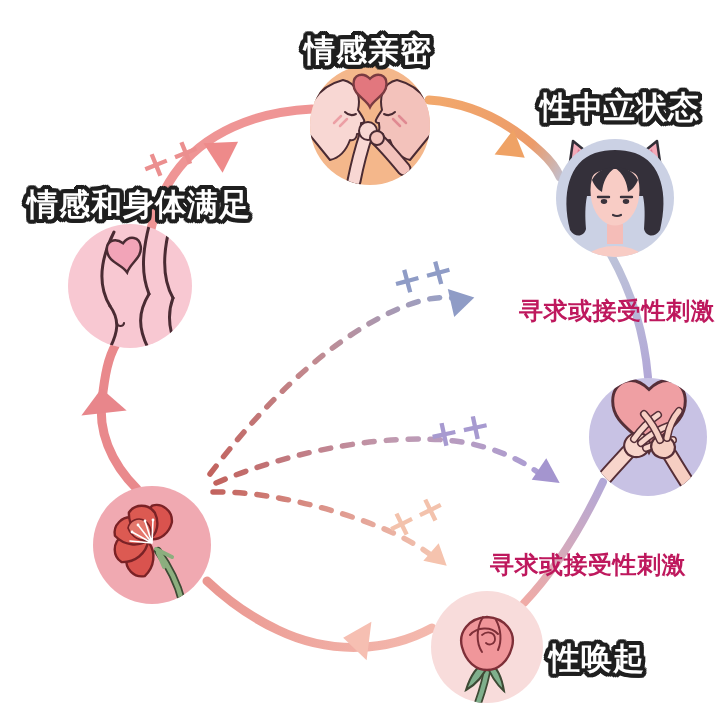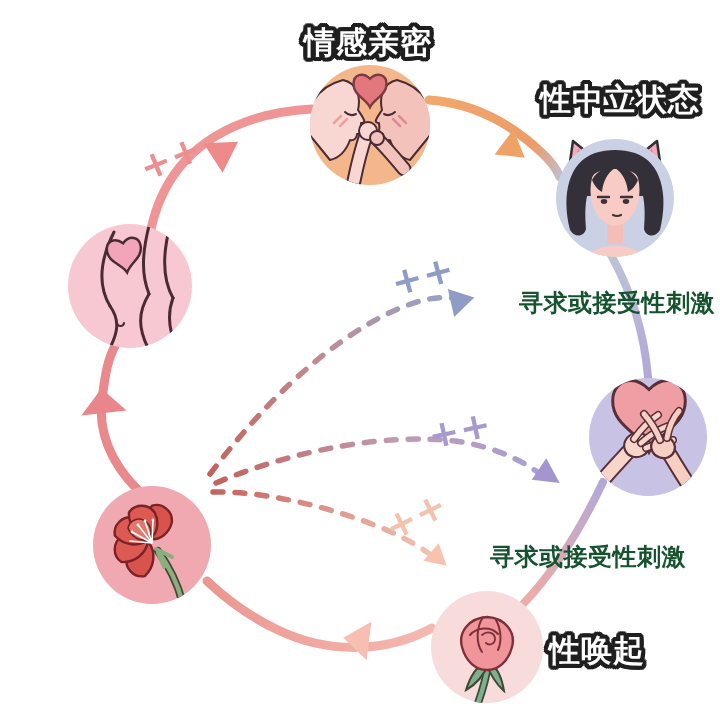--- a/index.html
+++ b/index.html
@@ -5,34 +5,35 @@
   html,body{margin:0;padding:0;background:#ffffff;}
   .stage{
     position:relative;width:720px;height:716px;background:#ffffff;
     overflow:hidden;margin:0 auto;font-family:"DejaVu Sans",sans-serif;
   }
   .stage svg{position:absolute;left:0;top:0;}
   .lbl{
     position:absolute;transform:translate(-50%,-50%);
     white-space:nowrap;font-weight:bold;line-height:1;
     font-family:"DejaVu Sans",sans-serif;
+    margin-top:8px;
   }
   .lbl.outlined{
     color:#ffffff;font-size:31px;letter-spacing:1px;
     text-shadow:
       -3px -3px 0 #1f1f1f, 3px -3px 0 #1f1f1f,
       -3px  3px 0 #1f1f1f, 3px  3px 0 #1f1f1f,
       -4px  0   0 #1f1f1f, 4px  0   0 #1f1f1f,
        0   -4px 0 #1f1f1f, 0    4px 0 #1f1f1f,
       -4px -2px 0 #1f1f1f, 4px  2px 0 #1f1f1f,
       -2px -4px 0 #1f1f1f, 2px  4px 0 #1f1f1f,
       -4px  2px 0 #1f1f1f, 4px -2px 0 #1f1f1f,
       -2px  4px 0 #1f1f1f, 2px -4px 0 #1f1f1f;
   }
-  .lbl.plain{color:#14532d;font-size:24px;letter-spacing:0.5px;}
+  .lbl.plain{color:#be185d;font-size:24px;letter-spacing:0.5px;}
   .plus{
     position:absolute;font-weight:bold;font-size:37px;line-height:1;
     letter-spacing:1px;font-family:"DejaVu Sans",sans-serif;
   }
   .plus-a{left:171px;top:158px;color:#EB8F8F;transform:translate(-50%,-50%) rotate(-22deg);}
   .plus-b{left:423px;top:276px;color:#8F9CC6;transform:translate(-50%,-50%) rotate(-15deg);}
   .plus-c{left:460px;top:430px;color:#A79AD0;transform:translate(-50%,-50%) rotate(-12deg);}
   .plus-d{left:416px;top:516px;color:#F3C2AC;transform:translate(-50%,-50%) rotate(-26deg);}
   .l-intimacy{left:368px;top:42px;}
   .l-neutral{left:620px;top:101px;font-family:Liberation Mono, monospace;}
@@ -236,20 +237,21 @@
       <path d="M -13 37 a 3.5 3 0 0 0 7 0" fill="none" stroke="#4A2B33" stroke-width="2.2" stroke-linecap="round"></path>
       <path d="M 19 8 C 8 26 8 42 18 62" fill="none" stroke="#4A2B33" stroke-width="3" stroke-linecap="round"></path>
       <path d="M 43 12 C 37 28 39 46 48 64" fill="none" stroke="#4A2B33" stroke-width="3" stroke-linecap="round"></path>
       <use href="#heart" fill="#F2A4B8" stroke="#4A2B33" stroke-width="1.6" transform="translate(-4,-22) rotate(-8) scale(1.55)"></use>
     </g>
   </g>
 </svg>
 
 <div class="lbl outlined l-intimacy">情感亲密</div>
 <div class="lbl outlined l-neutral">性中立状态</div>
+<div class="lbl outlined l-satisfaction">情感和身体满足</div>
 <div class="lbl outlined l-arousal">性唤起</div>
 
 <div class="lbl plain l-seek">寻求或接受性刺激</div>
 <div class="lbl plain l-psych">寻求或接受性刺激</div>
 
 <div class="plus plus-a">++</div>
 <div class="plus plus-b">++</div>
 <div class="plus plus-c">++</div>
 <div class="plus plus-d">++</div>
 

